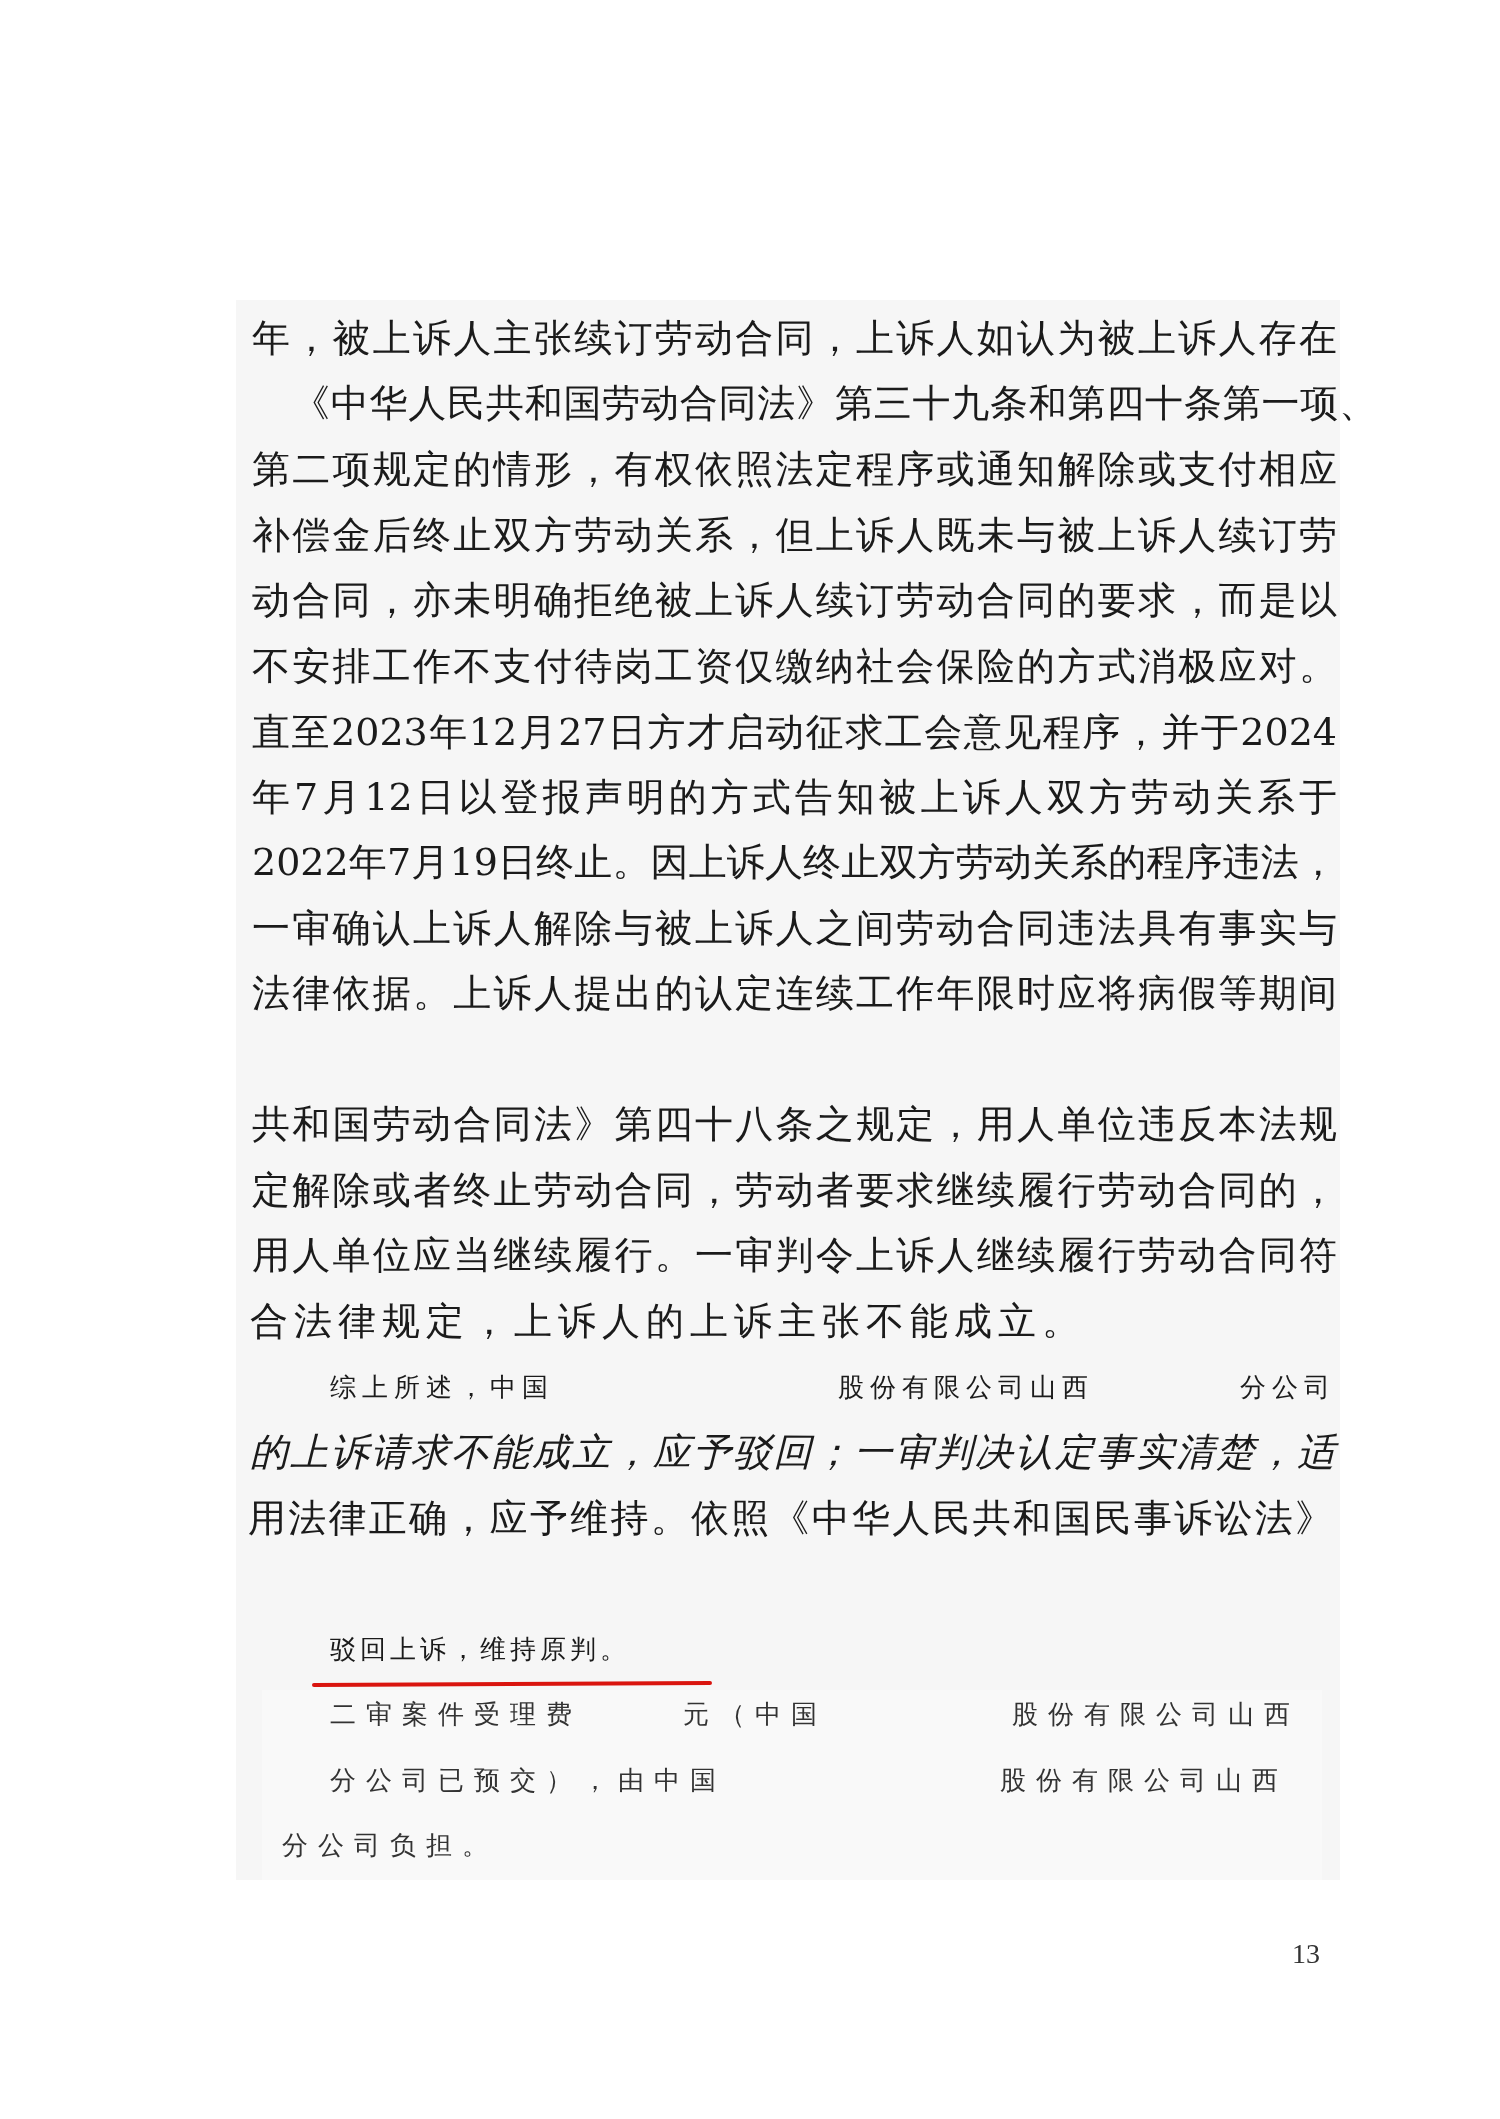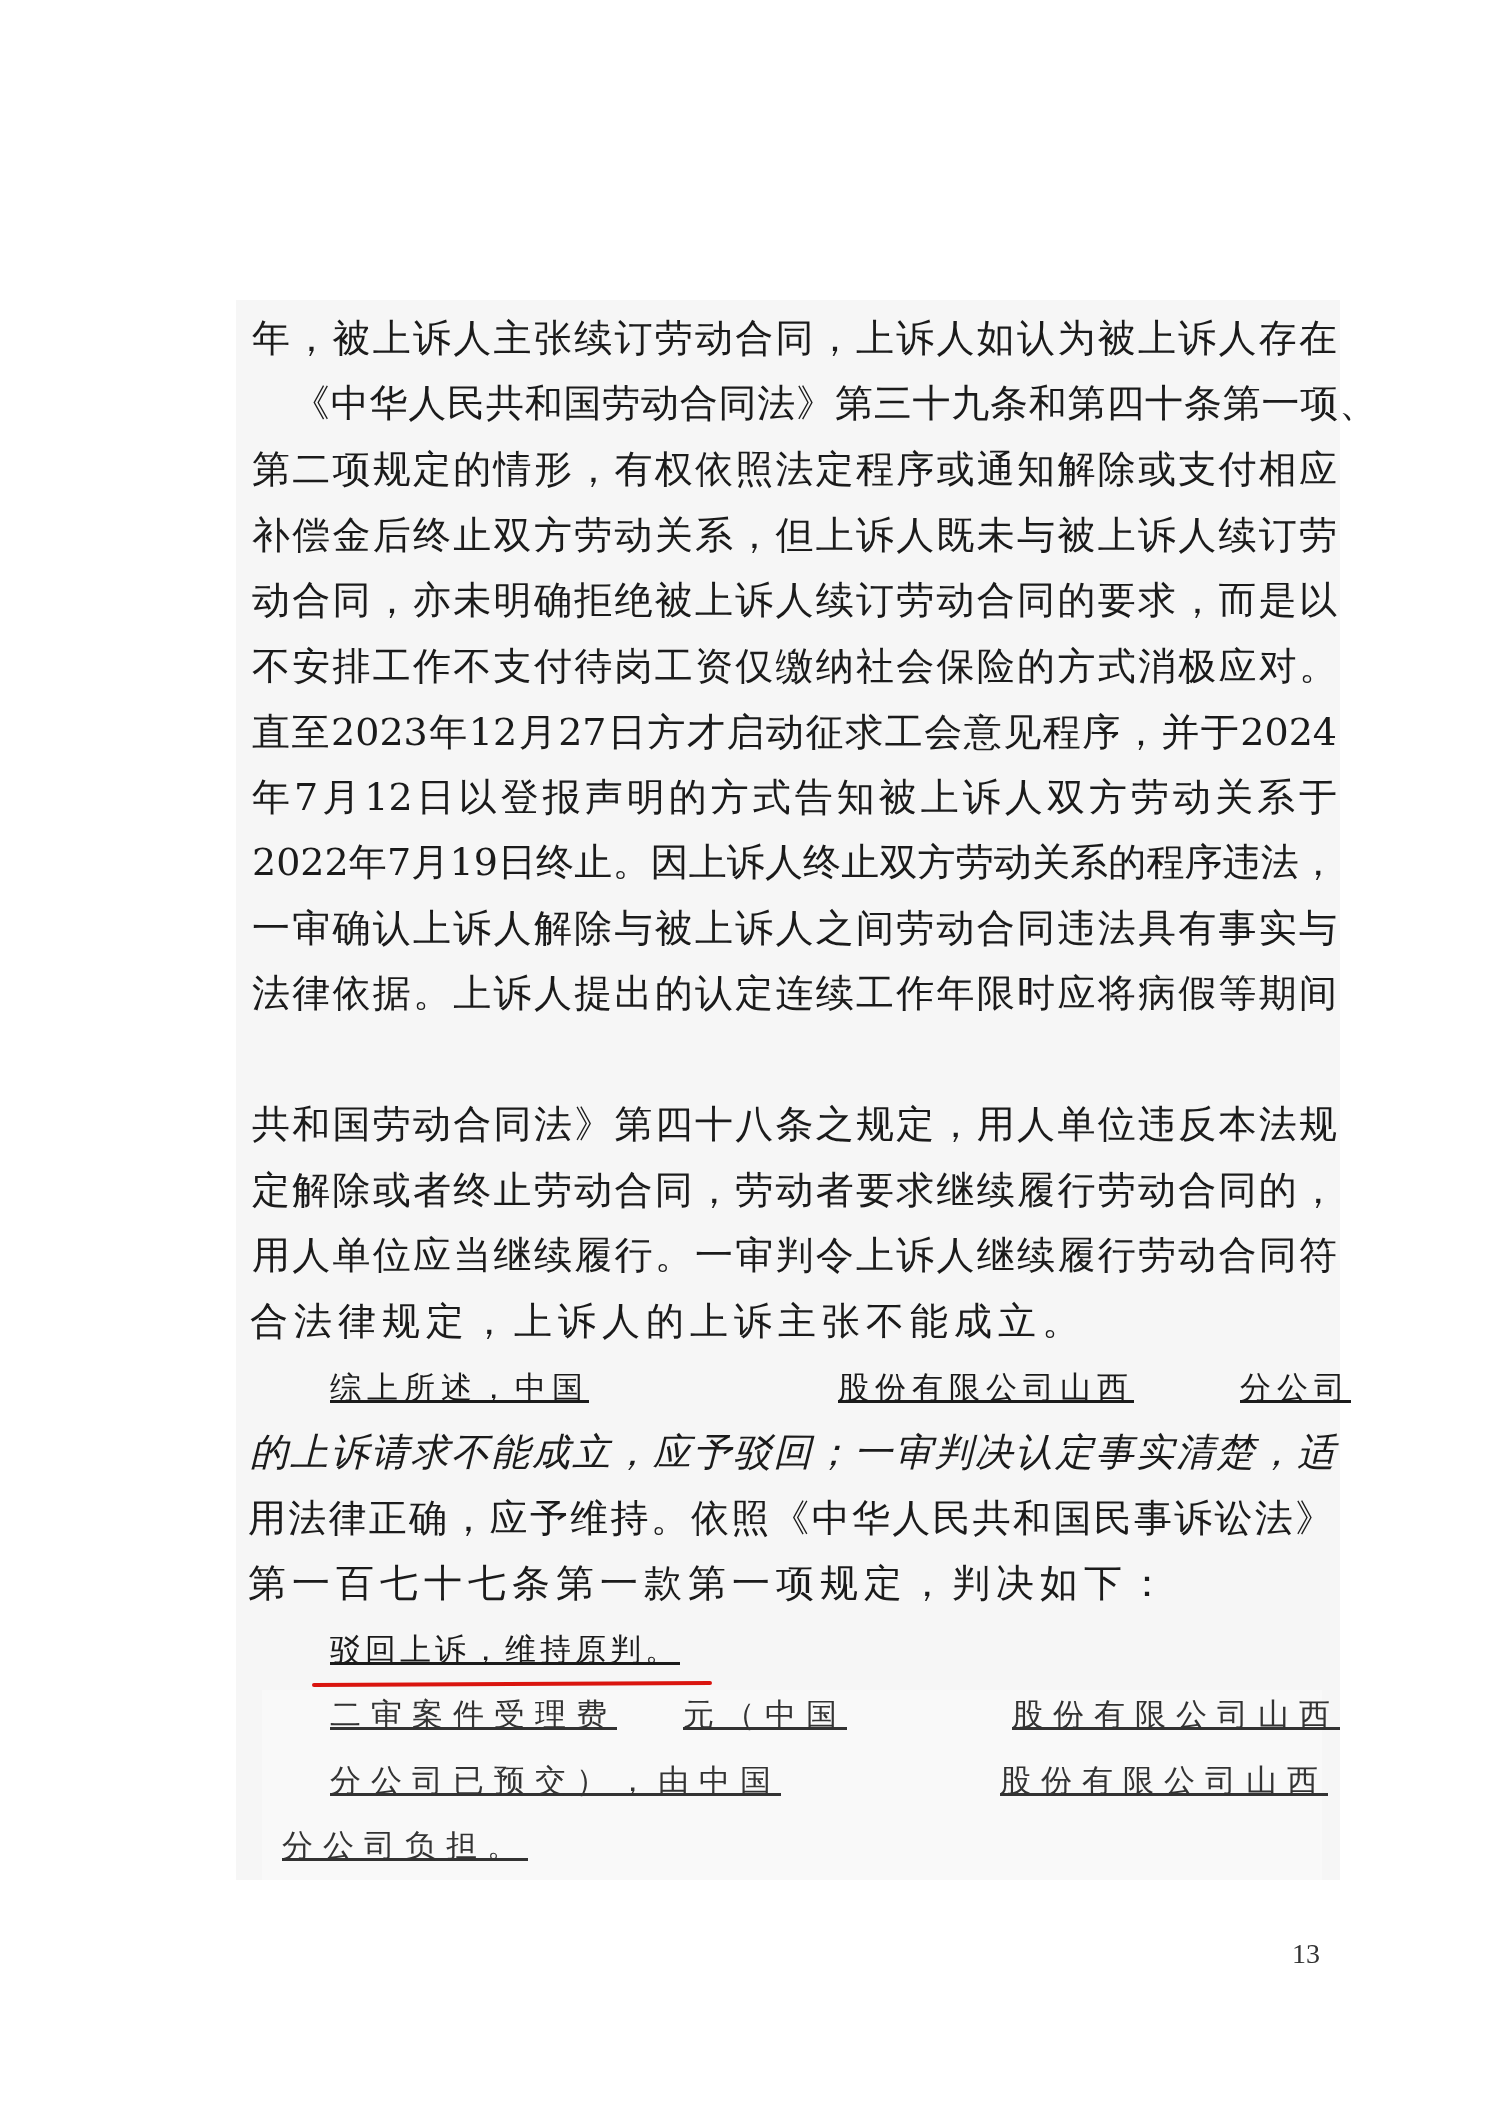--- a/index.html
+++ b/index.html
@@ -68,25 +68,24 @@
       position: absolute;
       left: 1292px;
       top: 1938px;
       font-family: "Liberation Serif", "DejaVu Serif", serif;
       font-size: 28px;
       color: #333333;
     }
     .seg {
       position: absolute;
       white-space: pre;
-      font-size: 31px;
+      font-size: 26px;
       line-height: 44px;
       color: #1b1b1b;
       letter-spacing: 6px;
-      text-decoration: underline;
     }
     .seg.light {
       color: #333333;
       letter-spacing: 10px;
     }
   </style>
 </head>
 <body>
 
 <div class="page">
@@ -107,21 +106,20 @@
   <div class="line fill" style="top:1102px;">共和国劳动合同法》第四十八条之规定，用人单位违反本法规</div>
   <div class="line fill" style="top:1168px;">定解除或者终止劳动合同，劳动者要求继续履行劳动合同的，</div>
   <div class="line fill" style="top:1233px;">用人单位应当继续履行。一审判令上诉人继续履行劳动合同符</div>
   <div class="line" style="top:1299px; left:250px; letter-spacing:6px;">合法律规定，上诉人的上诉主张不能成立。</div>
 
   <div class="seg" style="top:1365px; left:330px;">综上所述，中国</div>
   <div class="seg" style="top:1365px; left:838px;">股份有限公司山西</div>
   <div class="seg" style="top:1365px; left:1240px;">分公司</div>
   <div class="line fill" style="top:1430px; left:250px;font-style:italic;">的上诉请求不能成立，应予驳回；一审判决认定事实清楚，适</div>
   <div class="line fill" style="top:1496px; left:248px;">用法律正确，应予维持。依照《中华人民共和国民事诉讼法》</div>
-  <div class="line" style="top:1561px; left:248px; letter-spacing:6px;">第一百七十七条第一款第一项规定，判决如下：</div>
 
   <div class="seg" style="top:1627px; left:330px; letter-spacing:4px;">驳回上诉，维持原判。</div>
   <div class="underline-red"></div>
 
   <div class="seg light" style="top:1692px; left:330px;">二审案件受理费</div>
   <div class="seg light" style="top:1692px; left:683px;">元（中国</div>
   <div class="seg light" style="top:1692px; left:1012px;">股份有限公司山西</div>
   <div class="seg light" style="top:1758px; left:330px;">分公司已预交），由中国</div>
   <div class="seg light" style="top:1758px; left:1000px;">股份有限公司山西</div>
   <div class="seg light" style="top:1823px; left:282px;">分公司负担。</div>

